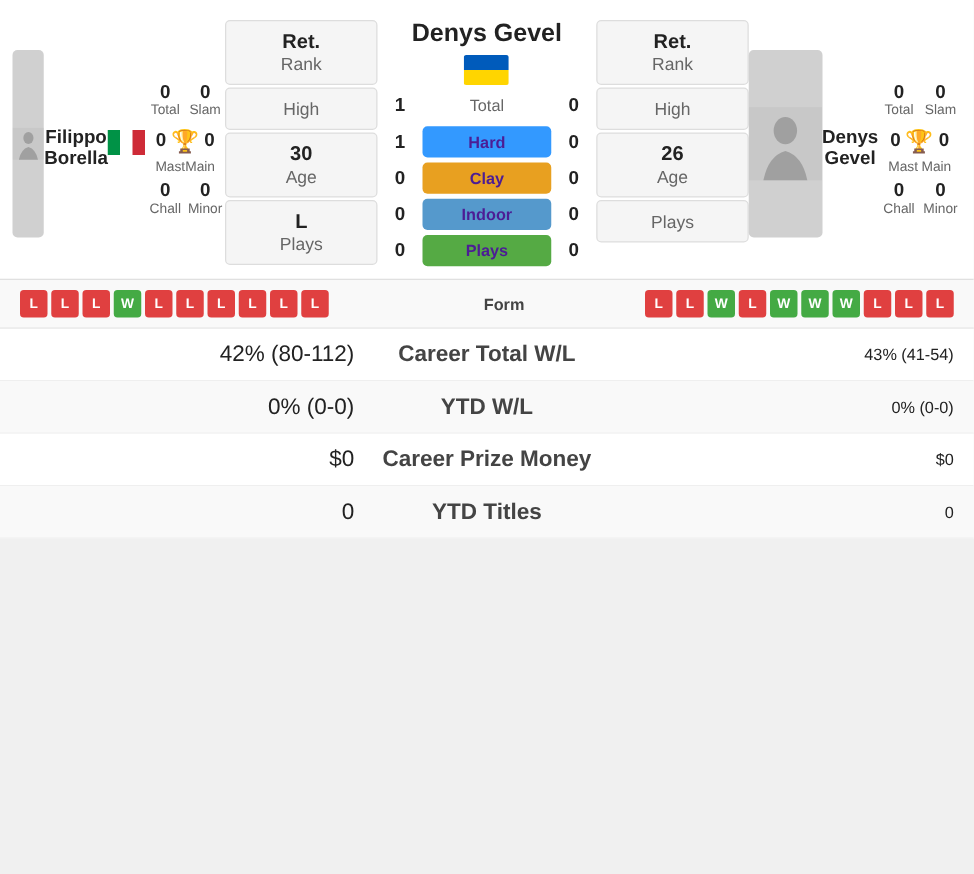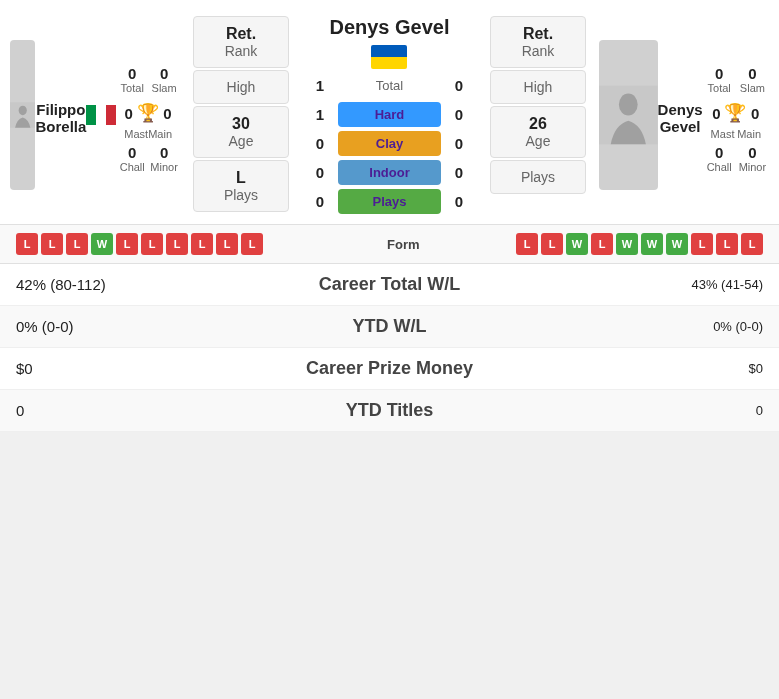--- a/index.html
+++ b/index.html
@@ -103,21 +103,21 @@
     .middle-stats {
       display: flex;
       flex-direction: column;
       align-items: center;
       width: 110px;
       flex-shrink: 0;
       gap: 2px;
     }
 
     .stat-box {
-      width: 96px;
+      width: 122px;
       background: #f5f5f5;
       border: 1px solid #ddd;
       border-radius: 4px;
       text-align: center;
       padding: 8px 4px;
     }
 
     .stat-box .val {
       font-size: 16px;
       font-weight: bold;
@@ -271,22 +271,22 @@
       border-bottom: 1px solid #efefef;
       background: #fff;
     }
 
     .stats-row:nth-child(even) {
       background: #f9f9f9;
     }
 
     .stats-left {
       flex: 1;
-      text-align: left;
-      font-size: 15px;
+      text-align: right;
+      font-size: 18px;
       color: #222;
       padding-right: 16px;
     }
 
     .stats-center {
       width: 180px;
       text-align: center;
       font-size: 18px;
       font-weight: bold;
       color: #444;

